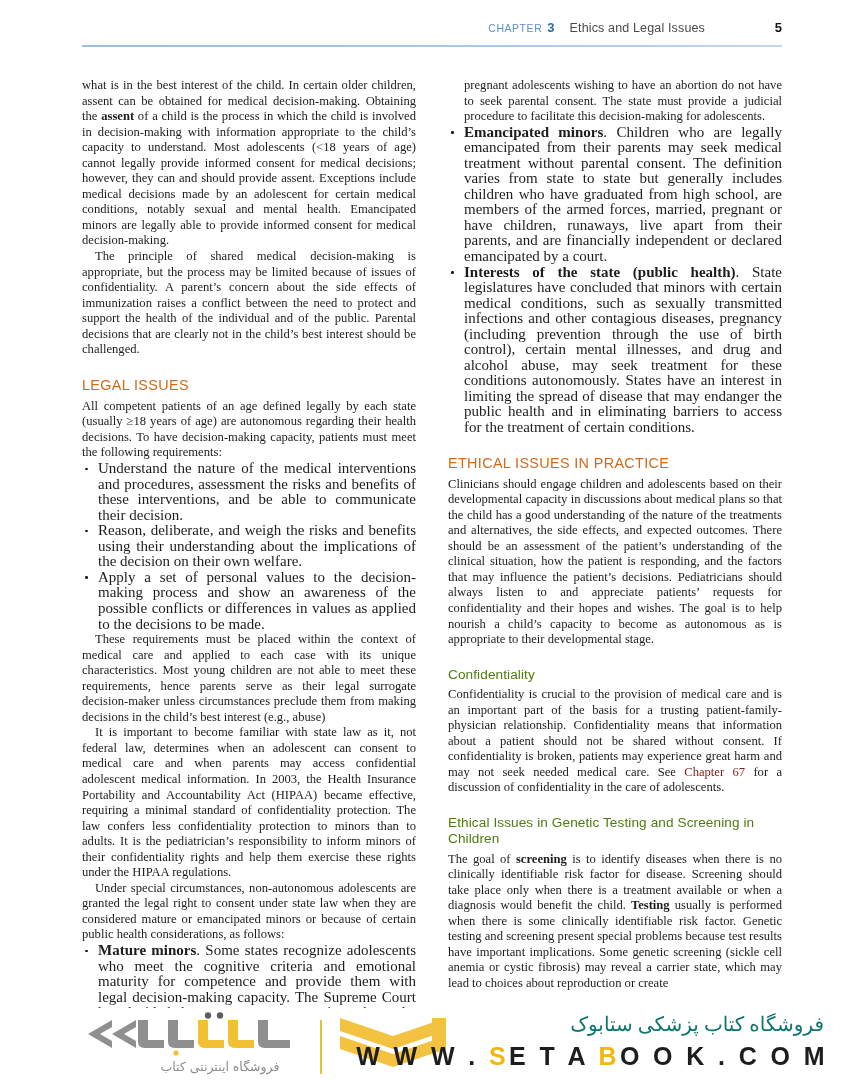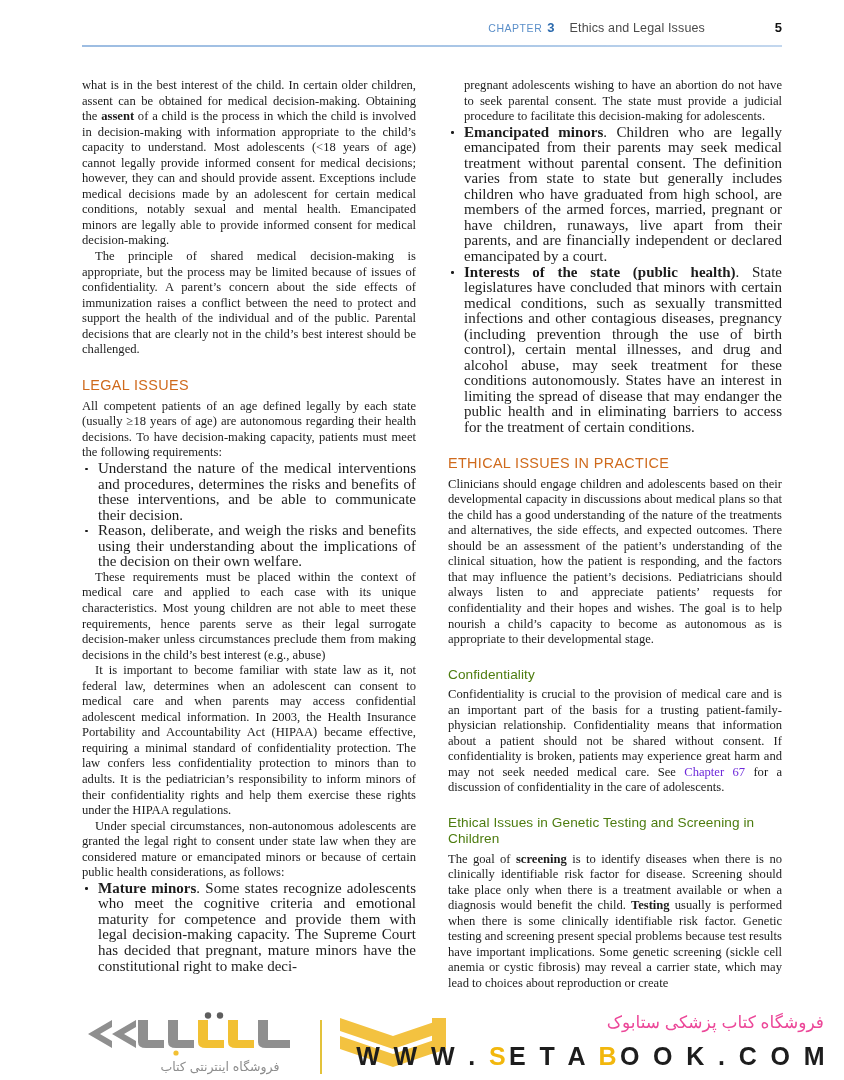--- a/index.html
+++ b/index.html
@@ -105,21 +105,21 @@
     hyphens: auto;
     -webkit-hyphens: auto;
     color: #1c1c1c;
     margin: 0;
   }
   p.body.indent { text-indent: 13px; }
   p.body.noindent { text-indent: 0; }
 
   b, .bold { font-weight: bold; }
 
-  .chaplink { color: #6d28d9; }
+  .chaplink { color: #7f1d1d; }
 
   
   ul.bullets {
     list-style: none;
     margin: 0;
     padding: 0;
   }
   ul.bullets > li {
     position: relative;
     padding-left: 16px;
@@ -211,23 +211,23 @@
     position: absolute;
     left: 430px;
     top: 4px;
     width: 400px;
     height: 66px;
   }
   .wm-persian {
     position: absolute;
     right: 6px;
     top: 0px;
-    font-family: Liberation Sans, sans-serif;
-    font-size: 17px;
-    color: #ec4899;
+    font-family: Liberation Serif, serif;
+    font-size: 20px;
+    color: #0f766e;
     direction: rtl;
     white-space: nowrap;
   }
   .wm-url {
     position: absolute;
     right: 2px;
     top: 30px;
     font-family: "Liberation Sans", sans-serif;
     font-size: 25px;
     letter-spacing: 3.4px;
@@ -256,22 +256,23 @@
 
       <p class="body noindent"><span>what is in the best interest of the child. In certain older children, assent can be obtained for medical decision-making. Obtaining the </span><b>assent</b><span> of a child is the process in which the child is involved in decision-making with information appropriate to the child’s capacity to understand. Most adolescents (&lt;18 years of age) cannot legally provide informed consent for medical decisions; however, they can and should provide assent. Exceptions include medical decisions made by an adolescent for certain medical conditions, notably sexual and mental health. Emancipated minors are legally able to provide informed consent for medical decision-making.</span></p>
 
       <p class="body indent">The principle of shared medical decision-making is appropriate, but the process may be limited because of issues of confidentiality. A parent’s concern about the side effects of immunization raises a conflict between the need to protect and support the health of the individual and of the public. Parental decisions that are clearly not in the child’s best interest should be challenged.</p>
 
       <h2 class="a-head">LEGAL ISSUES</h2>
 
       <p class="body noindent">All competent patients of an age defined legally by each state (usually ≥18 years of age) are autonomous regarding their health decisions. To have decision-making capacity, patients must meet the following requirements:</p>
 
       <ul class="bullets">
-        <li>Understand the nature of the medical interventions and procedures, determines the risks and benefits of these interventions, and be able to communicate their decision.</li>
+        <li>Understand the nature of the medical interventions and procedures, assessment the risks and benefits of these interventions, and be able to communicate their decision.</li>
         <li>Reason, deliberate, and weigh the risks and benefits using their understanding about the implications of the decision on their own welfare.</li>
+        <li>Apply a set of personal values to the decision-making process and show an awareness of the possible conflicts or differences in values as applied to the decisions to be made.</li>
       </ul>
 
       <p class="body indent">These requirements must be placed within the context of medical care and applied to each case with its unique characteristics. Most young children are not able to meet these requirements, hence parents serve as their legal surrogate decision-maker unless circumstances preclude them from making decisions in the child’s best interest (e.g., abuse)</p>
 
       <p class="body indent">It is important to become familiar with state law as it, not federal law, determines when an adolescent can consent to medical care and when parents may access confidential adolescent medical information. In 2003, the Health Insurance Portability and Accountability Act (HIPAA) became effective, requiring a minimal standard of confidentiality protection. The law confers less confidentiality protection to minors than to adults. It is the pediatrician’s responsibility to inform minors of their confidentiality rights and help them exercise these rights under the HIPAA regulations.</p>
 
       <p class="body indent">Under special circumstances, non-autonomous adolescents are granted the legal right to consent under state law when they are considered mature or emancipated minors or because of certain public health considerations, as follows:</p>
 
       <ul class="bullets">
         <li><b>Mature minors</b><span>. Some states recognize adolescents who meet the cognitive criteria and emotional maturity for competence and provide them with legal decision-making capacity. The Supreme Court has decided that pregnant, mature minors have the constitutional right to make deci-</span></li>

